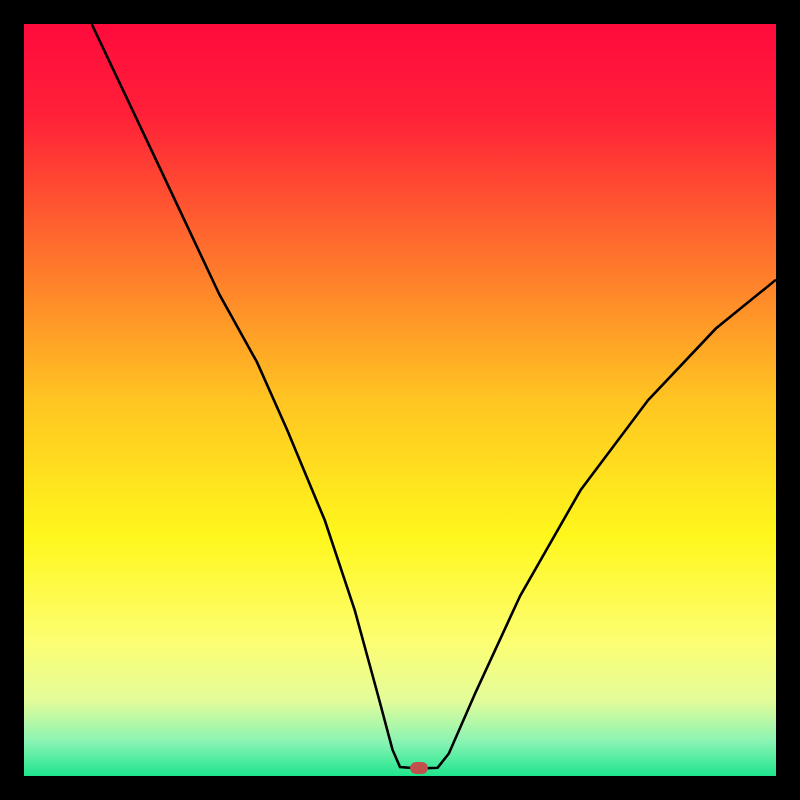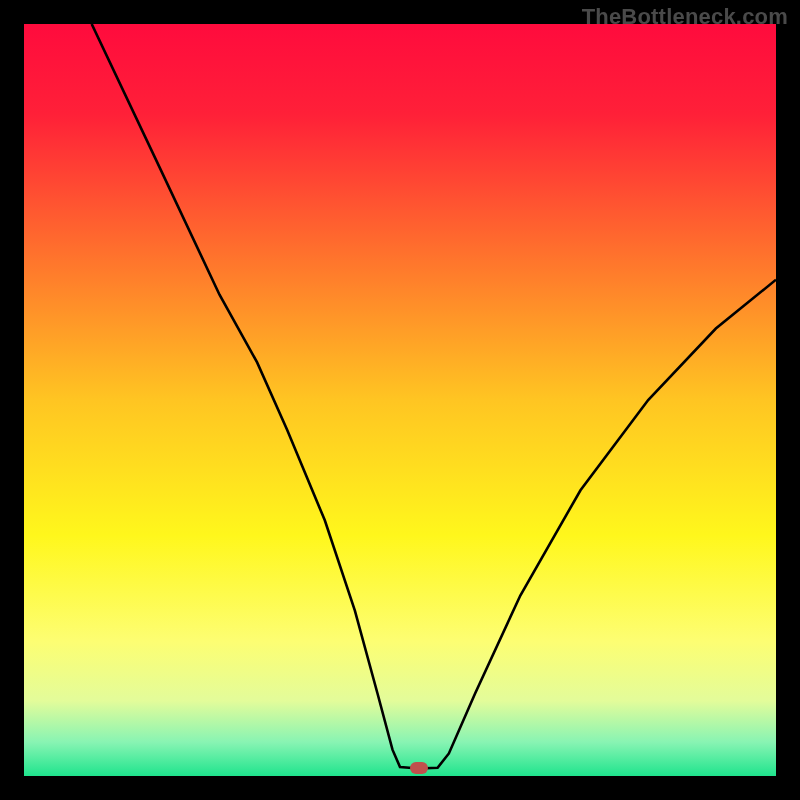--- a/index.html
+++ b/index.html
@@ -79,21 +79,20 @@
 </head>
 <body>
 
 <div class="frame">
 
   <div class="top-bar"></div>
   <div class="side-bar-l"></div>
   <div class="side-bar-r"></div>
   <div class="bottom-bar"></div>
 
-  <div class="watermark">TheBottleneck.com</div>
 
   <div class="plot-area">
     <svg class="plot-svg" viewBox="0 0 100 100" preserveAspectRatio="none">
       <defs>
         <linearGradient id="bg-grad" x1="0" y1="0" x2="0" y2="1">
             <stop offset="0.00%" stop-color="#ff0b3d"></stop>
             <stop offset="12.00%" stop-color="#ff2038"></stop>
             <stop offset="30.00%" stop-color="#ff6f2d"></stop>
             <stop offset="50.00%" stop-color="#ffc522"></stop>
             <stop offset="68.00%" stop-color="#fff71c"></stop>

